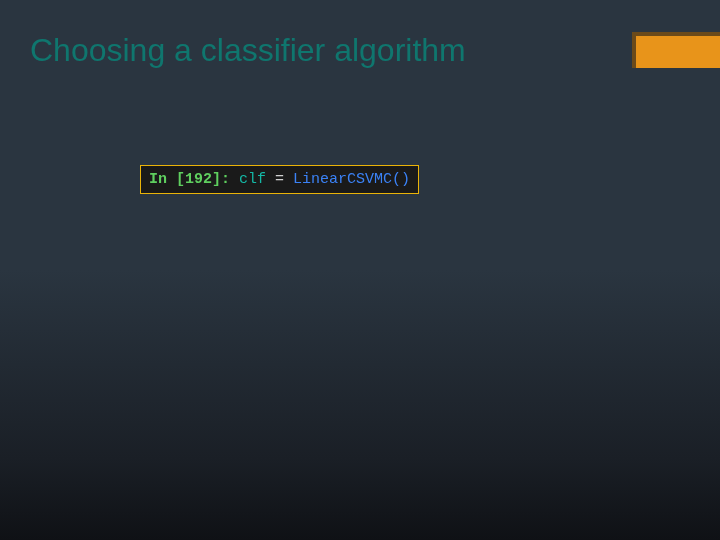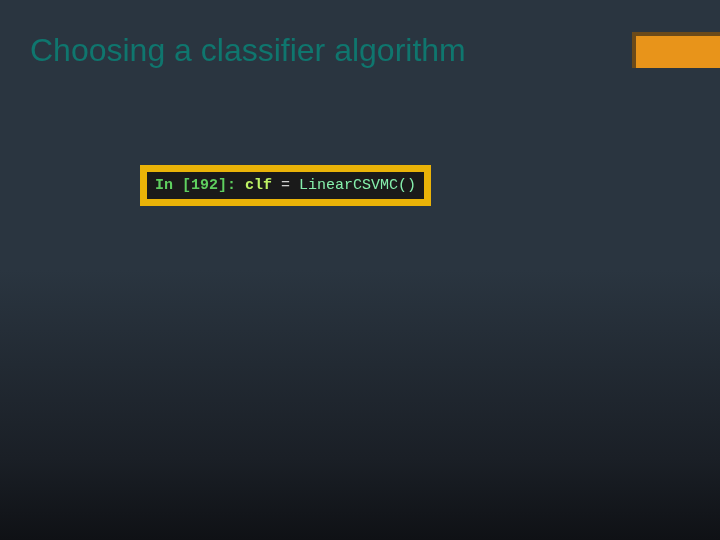--- a/index.html
+++ b/index.html
@@ -29,41 +29,40 @@
       height: 36px;
       background: #e8941a;
       border-top: 4px solid #6b4a1a;
       border-left: 4px solid #6b4a1a;
     }
     .code-block {
       position: absolute;
       top: 165px;
       left: 140px;
       background: #1a1a1a;
-      border: 7px solid #eab308;
+      border: 1px solid #eab308;
       padding: 5px 8px;
       font-family: "Courier New", Courier, monospace;
       font-size: 15px;
       display: flex;
       align-items: flex-start;
       white-space: pre;
     }
     .prompt {
       color: #5fcf5f;
       font-weight: bold;
     }
     .varname {
-      color: #bef264;
-      font-weight: bold;
+      color: #14b8a6;
     }
     .equals {
       color: #d0d0d0;
     }
     .func {
-      color: #86efac;
+      color: #3b82f6;
     }
   </style>
 </head>
 <body>
 
 <div class="accent-block"></div>
 
 <h1 class="title">Choosing a classifier algorithm</h1>
 
 <div class="code-block">

